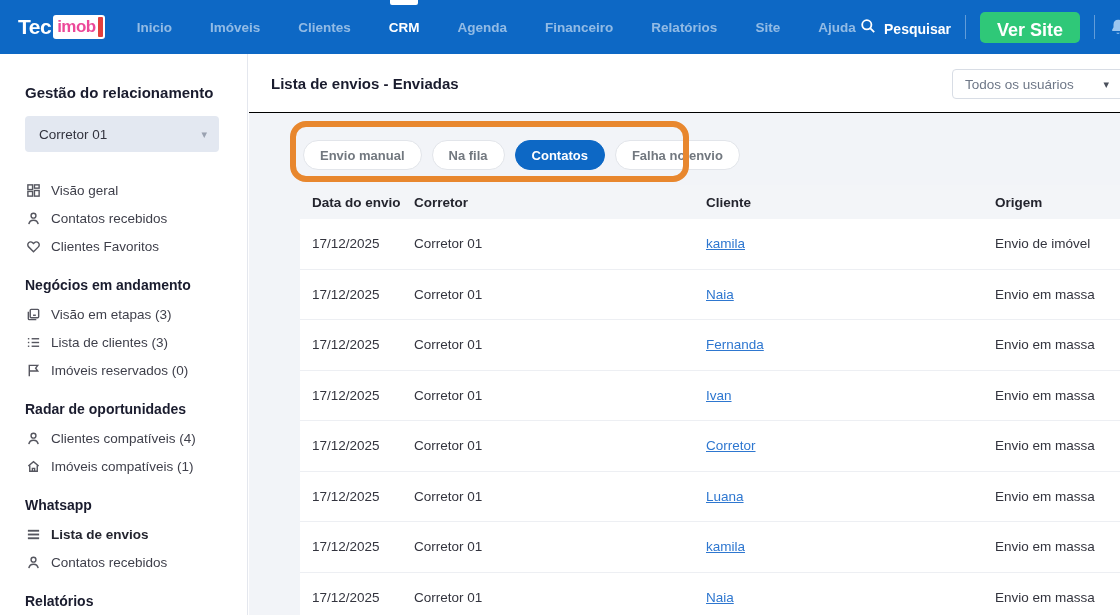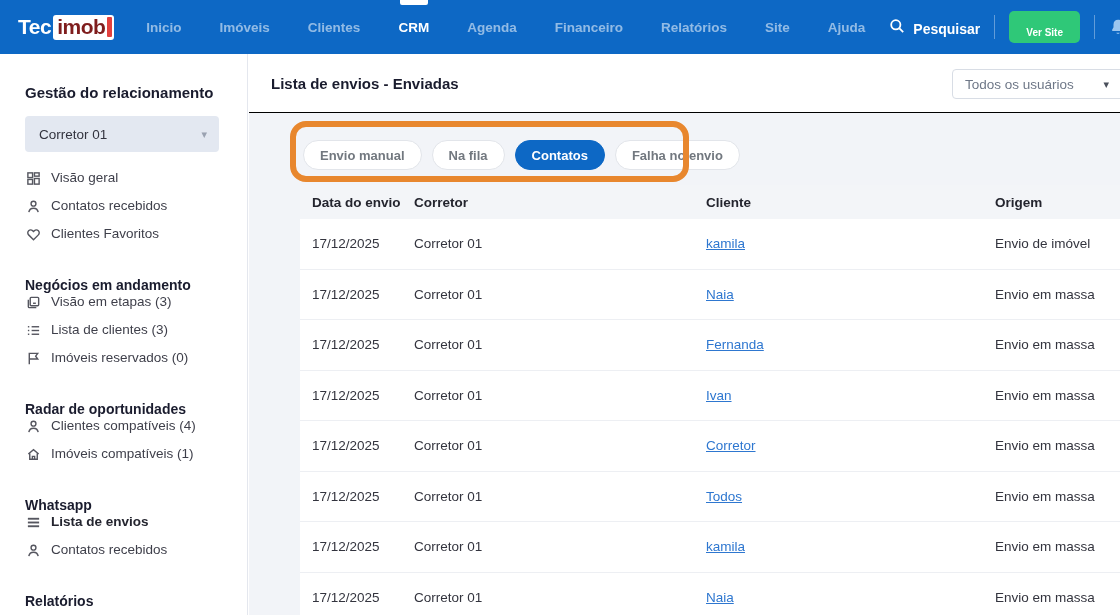--- a/index.html
+++ b/index.html
@@ -7,59 +7,59 @@
   body { font-family:"Liberation Sans", sans-serif; background:#fff; position:relative; }
 
   
   .topnav {
     position:absolute; top:0; left:0; width:1120px; height:54px;
     background:#0D68C5; display:flex; align-items:center;
   }
   .logo { display:flex; margin-left:18px; flex:0 0 auto; }
   .logo-tec { color:#fff; font-size:21px; font-weight:bold; letter-spacing:-0.5px; }
   .logo-box { background:#fff; border-radius:3px; margin-left:2px; padding:0 2px 1px 4px; display:flex; align-items:center; }
-  .logo-imob { color:#7f1d1d; font-size:21px; font-weight:bold; letter-spacing:-0.5px; }
+  .logo-imob { color:#ec4899; font-size:17px; font-weight:bold; letter-spacing:-0.5px; }
   .logo-red { width:5px; height:20px; background:#E2403E; border-radius:1px; margin-left:2px; }
   .nav-menu { display:flex; gap:38px; margin-left:32px; height:54px; align-items:center; }
   .nav-item {
     color:rgba(255,255,255,0.55); font-size:13.5px; font-weight:bold;
     height:54px; display:flex; align-items:center; position:relative; cursor:pointer; white-space:nowrap;
   }
   .nav-item.active { color:#fff; }
   .nav-item.active .tab-indicator {
     position:absolute; top:0; left:50%; transform:translateX(-50%);
     width:28px; height:5px; background:#fff; border-radius:0 0 2px 2px;
   }
   .nav-right { position:absolute; right:0; top:0; height:54px; display:flex; align-items:center; gap:14px; }
   .nav-search { display:flex; align-items:flex-end; gap:8px; color:#fff; font-size:14px; font-weight:bold; cursor:pointer; }
   .nav-divider { width:1px; height:24px; background:rgba(255,255,255,0.35); }
   .versite-btn {
     background:#2FC878; color:#fff; border:none; border-radius:5px;
-    font-family:inherit; font-size:10px; font-weight:bold;
-    height:31px; padding:16px 17px; cursor:pointer;
+    font-family:inherit; font-size:18px; font-weight:bold;
+    height:31px; padding:8px 17px; cursor:pointer;
   }
   .bell-wrap { color:#9CC6EF; margin-right:-7px; display:flex; align-items:center; }
 
   
   .sidebar {
     position:absolute; top:54px; left:0; width:248px; height:561px;
     background:#fff; border-right:1px solid #E4E7EE; padding:30px 0 0 25px; overflow:hidden;
   }
   .sb-title { font-size:15px; font-weight:bold; color:#1A1C2E; line-height:18px; }
   .sb-select {
     margin-top:14px; width:194px; height:36px; background:#E3E8F1; border-radius:4px;
     display:flex; align-items:center; justify-content:space-between;
     padding:0 12px 0 14px; cursor:pointer;
   }
   .sb-select-label { font-size:13.5px; color:#33343F; }
   .sb-select .chev { color:#9AA2B1; font-size:11px; }
   .sb-group { margin-top:4px; }
   .sb-heading { margin-top:22px; font-size:14px; font-weight:bold; color:#1A1C2E; line-height:18px; }
   .sb-item {
-    height:28px; display:flex; align-items:flex-start; gap:10px;
+    height:28px; display:flex; align-items:flex-end; gap:10px;
     font-size:13.5px; color:#3E3F4A; cursor:pointer; white-space:nowrap;
   }
   .sb-item:first-child { margin-top:8px; }
   .sb-group.no-head .sb-item:first-child { margin-top:18px; }
   .sb-item.active { font-weight:bold; color:#24252F; }
   .sb-icon { width:16px; height:16px; flex:0 0 16px; color:#55565F; display:flex; align-items:center; justify-content:center; }
   .sb-icon svg { display:block; }
 
   
   .main {
@@ -346,21 +346,21 @@
       </div>
       <div class="t-row">
         <div class="t-cell">17/12/2025</div>
         <div class="t-cell">Corretor 01</div>
         <div class="t-cell"><span class="t-link">Corretor</span></div>
         <div class="t-cell">Envio em massa</div>
       </div>
       <div class="t-row">
         <div class="t-cell">17/12/2025</div>
         <div class="t-cell">Corretor 01</div>
-        <div class="t-cell"><span class="t-link">Todos</span></div>
+        <div class="t-cell"><span class="t-link">Luana</span></div>
         <div class="t-cell">Envio em massa</div>
       </div>
       <div class="t-row">
         <div class="t-cell">17/12/2025</div>
         <div class="t-cell">Corretor 01</div>
         <div class="t-cell"><span class="t-link">kamila</span></div>
         <div class="t-cell">Envio em massa</div>
       </div>
       <div class="t-row">
         <div class="t-cell">17/12/2025</div>

